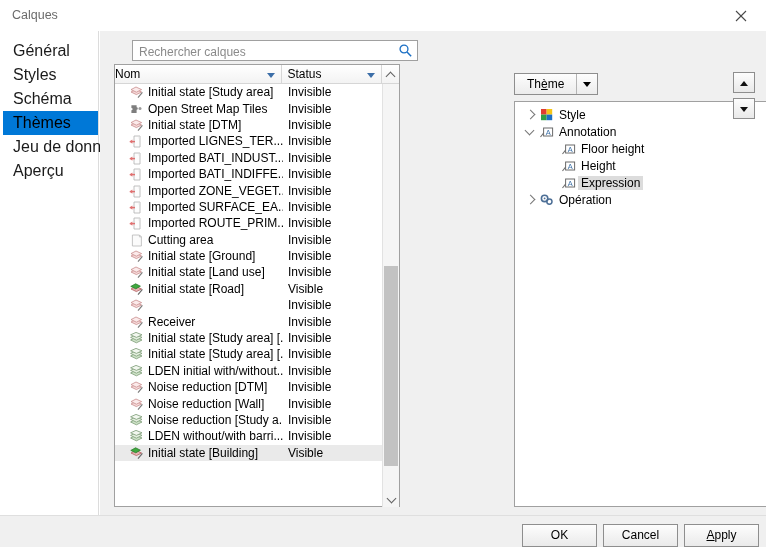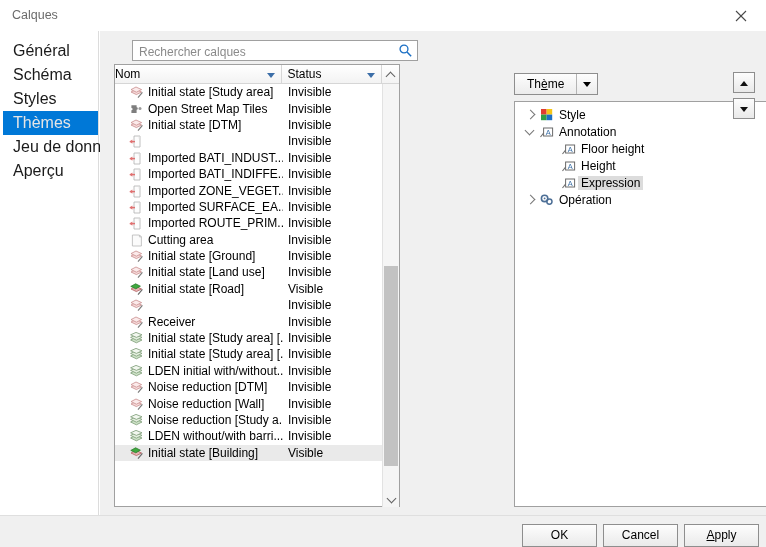--- a/index.html
+++ b/index.html
@@ -58,21 +58,21 @@
     height: 24px;
     line-height: 24px;
     padding-left: 10px;
     font-size: 16px;
     color: #1a1a1a;
     white-space: nowrap;
     cursor: default;
   }
   .nav-item.selected {
     background: #0078d7;
-    color: #e5e5e5;
+    color: #000000;
   }
 
   
   .content {
     position: absolute;
     left: 100px; top: 31px;
     width: 666px; height: 484px;
     background: #f0f0f0;
     box-sizing: border-box;
   }
@@ -429,24 +429,24 @@
       </svg>
     </div>
   </div>
 
   <div class="sidebar">
     <div style="height:8px"></div>
     <div class="nav-item">
       <span>Général</span>
     </div>
     <div class="nav-item">
+      <span>Styles</span>
+    </div>
+    <div class="nav-item">
       <span>Schéma</span>
-    </div>
-    <div class="nav-item">
-      <span>Styles</span>
     </div>
     <div class="nav-item selected">
       <span>Thèmes</span>
     </div>
     <div class="nav-item">
       <span>Jeu de données</span>
     </div>
     <div class="nav-item">
       <span>Aperçu</span>
     </div>
@@ -525,20 +525,21 @@
           <div class="row">
             <div class="cell-name">
               <span style="display: flex;">
                 <svg class="ic" viewBox="0 0 15 13">
                   <path d="M5 1 H11 V12 H5 Z" fill="#fdfdfd" stroke="#b0b0b0" stroke-width=".8"></path>
                   <path d="M11 1 L11 3.2 L9 3.2 Z" fill="#e3e3e3"></path>
                   <path d="M0.8 6.6 H6" stroke="#e07070" stroke-width="1.5"></path>
                   <path d="M3.4 4.4 L0.6 6.6 L3.4 8.8 Z" fill="#e07070"></path>
                 </svg>
               </span>
+              <span class="label">Imported LIGNES_TER...</span>
             </div>
             <div class="cell-status">Invisible</div>
           </div>
           <div class="row">
             <div class="cell-name">
               <span style="display: flex;">
                 <svg class="ic" viewBox="0 0 15 13">
                   <path d="M5 1 H11 V12 H5 Z" fill="#fdfdfd" stroke="#b0b0b0" stroke-width=".8"></path>
                   <path d="M11 1 L11 3.2 L9 3.2 Z" fill="#e3e3e3"></path>
                   <path d="M0.8 6.6 H6" stroke="#e07070" stroke-width="1.5"></path>

